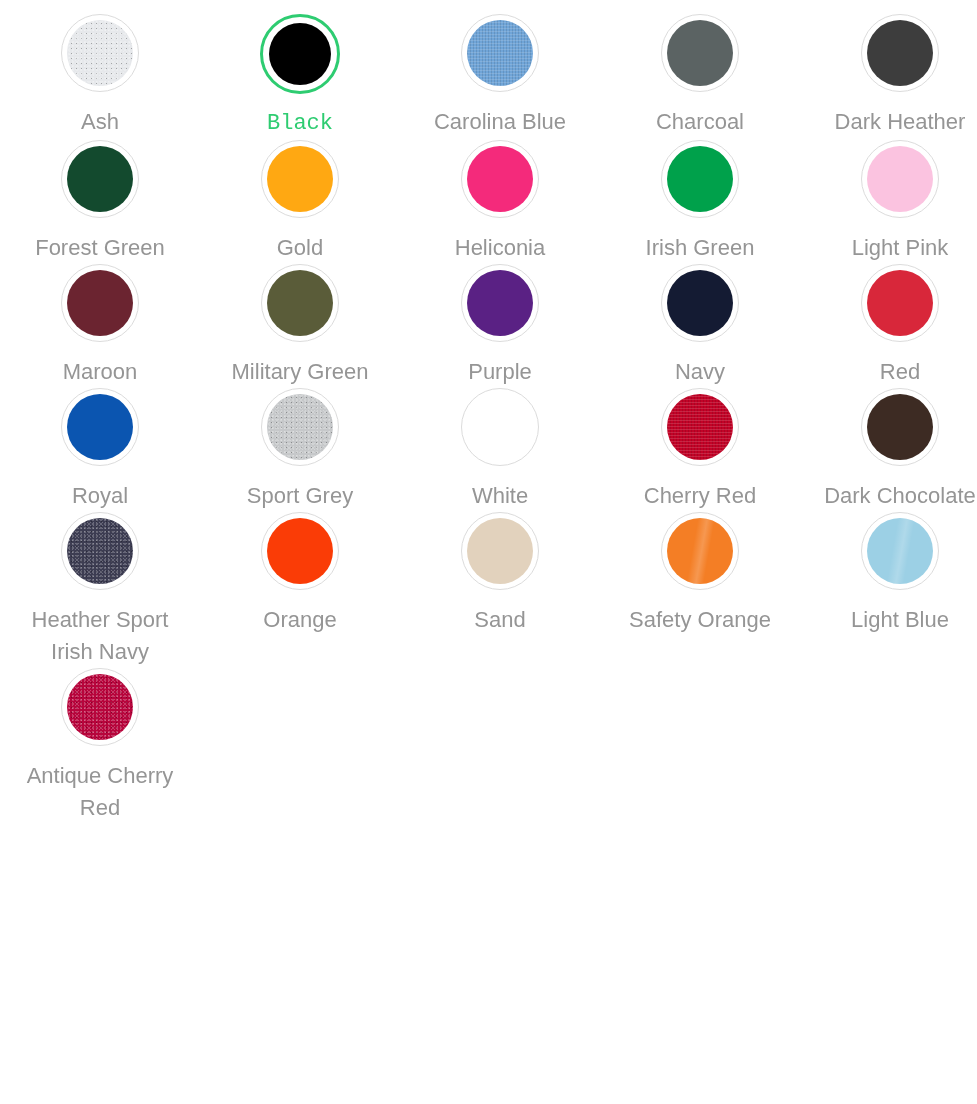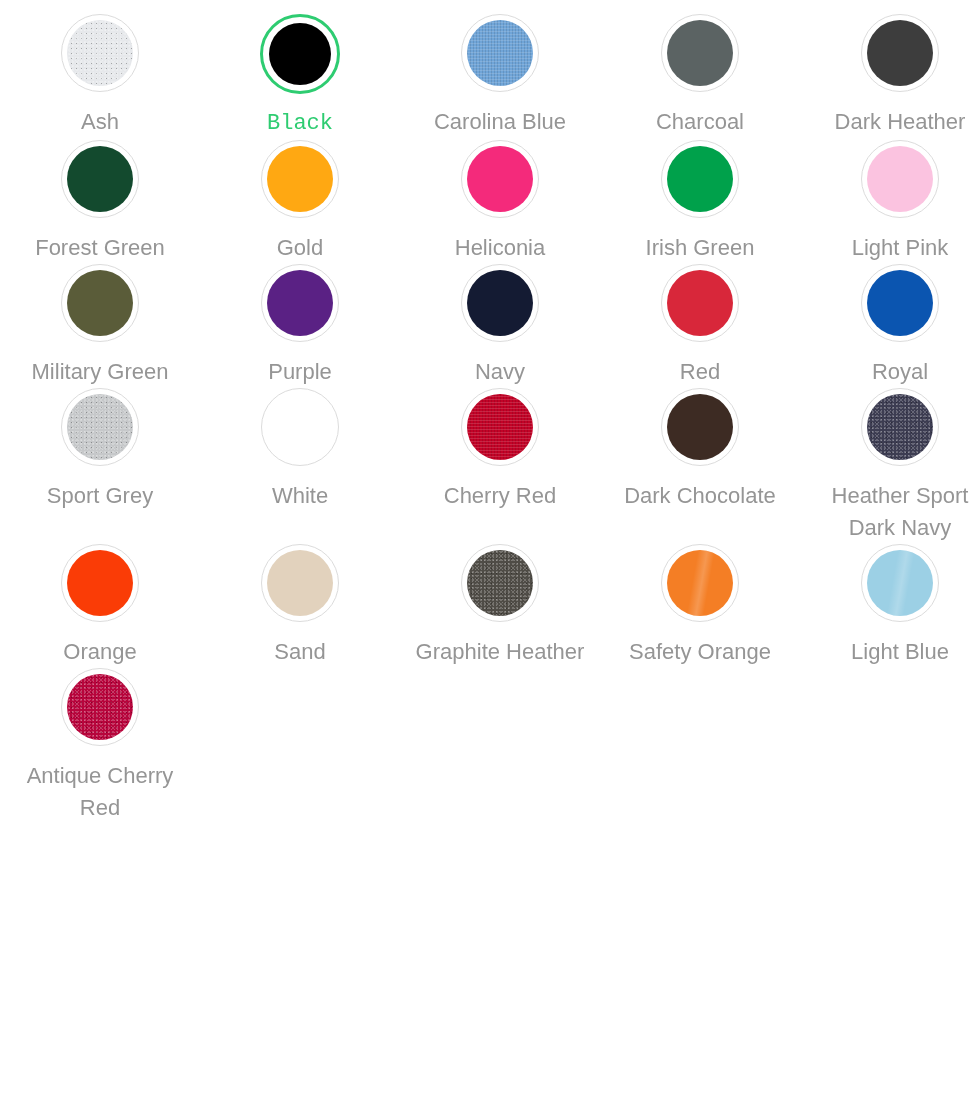--- a/index.html
+++ b/index.html
@@ -185,20 +185,26 @@
       <div class="swatch-label">Irish Green</div>
     </div>
     <div class="swatch-cell">
       <div class="swatch-ring">
         <div class="swatch-color" style="background: rgb(251, 195, 224);"></div>
       </div>
       <div class="swatch-label">Light Pink</div>
     </div>
     <div class="swatch-cell">
       <div class="swatch-ring">
+        <div class="swatch-color" style="background: rgb(107, 36, 48);"></div>
+      </div>
+      <div class="swatch-label">Maroon</div>
+    </div>
+    <div class="swatch-cell">
+      <div class="swatch-ring">
         <div class="swatch-color" style="background: rgb(90, 92, 57);"></div>
       </div>
       <div class="swatch-label">Military Green</div>
     </div>
     <div class="swatch-cell">
       <div class="swatch-ring">
         <div class="swatch-color" style="background: rgb(90, 33, 132);"></div>
       </div>
       <div class="swatch-label">Purple</div>
     </div>
@@ -241,42 +247,36 @@
     <div class="swatch-cell">
       <div class="swatch-ring">
         <div class="swatch-color" style="background: rgb(61, 43, 35);"></div>
       </div>
       <div class="swatch-label">Dark Chocolate</div>
     </div>
     <div class="swatch-cell">
       <div class="swatch-ring">
         <div class="swatch-color heathered" style="background: rgb(61, 61, 82);"></div>
       </div>
-      <div class="swatch-label">Heather Sport Dark Navy</div>
+      <div class="swatch-label">Heather Sport Irish Navy</div>
     </div>
     <div class="swatch-cell">
       <div class="swatch-ring">
         <div class="swatch-color" style="background: rgb(250, 60, 6);"></div>
       </div>
       <div class="swatch-label">Orange</div>
     </div>
     <div class="swatch-cell">
       <div class="swatch-ring">
         <div class="swatch-color" style="background: rgb(226, 210, 189);"></div>
       </div>
       <div class="swatch-label">Sand</div>
     </div>
     <div class="swatch-cell">
       <div class="swatch-ring">
-        <div class="swatch-color heathered" style="background: rgb(79, 76, 70);"></div>
-      </div>
-      <div class="swatch-label">Graphite Heather</div>
-    </div>
-    <div class="swatch-cell">
-      <div class="swatch-ring">
         <div class="swatch-color sheen" style="background: rgb(244, 126, 37);"></div>
       </div>
       <div class="swatch-label">Safety Orange</div>
     </div>
     <div class="swatch-cell">
       <div class="swatch-ring">
         <div class="swatch-color sheen" style="background: rgb(156, 208, 229);"></div>
       </div>
       <div class="swatch-label">Light Blue</div>
     </div>

